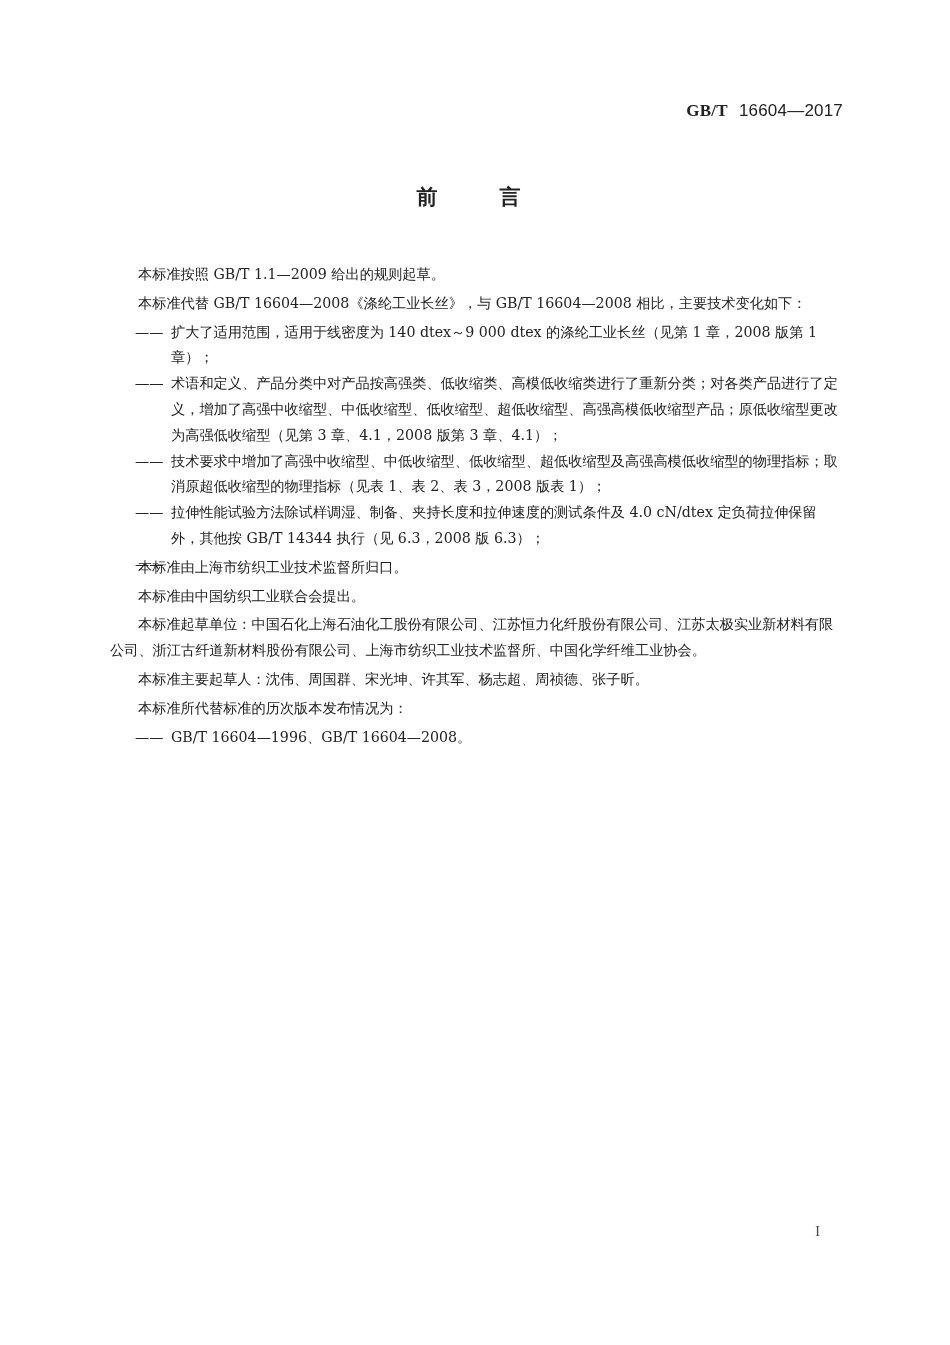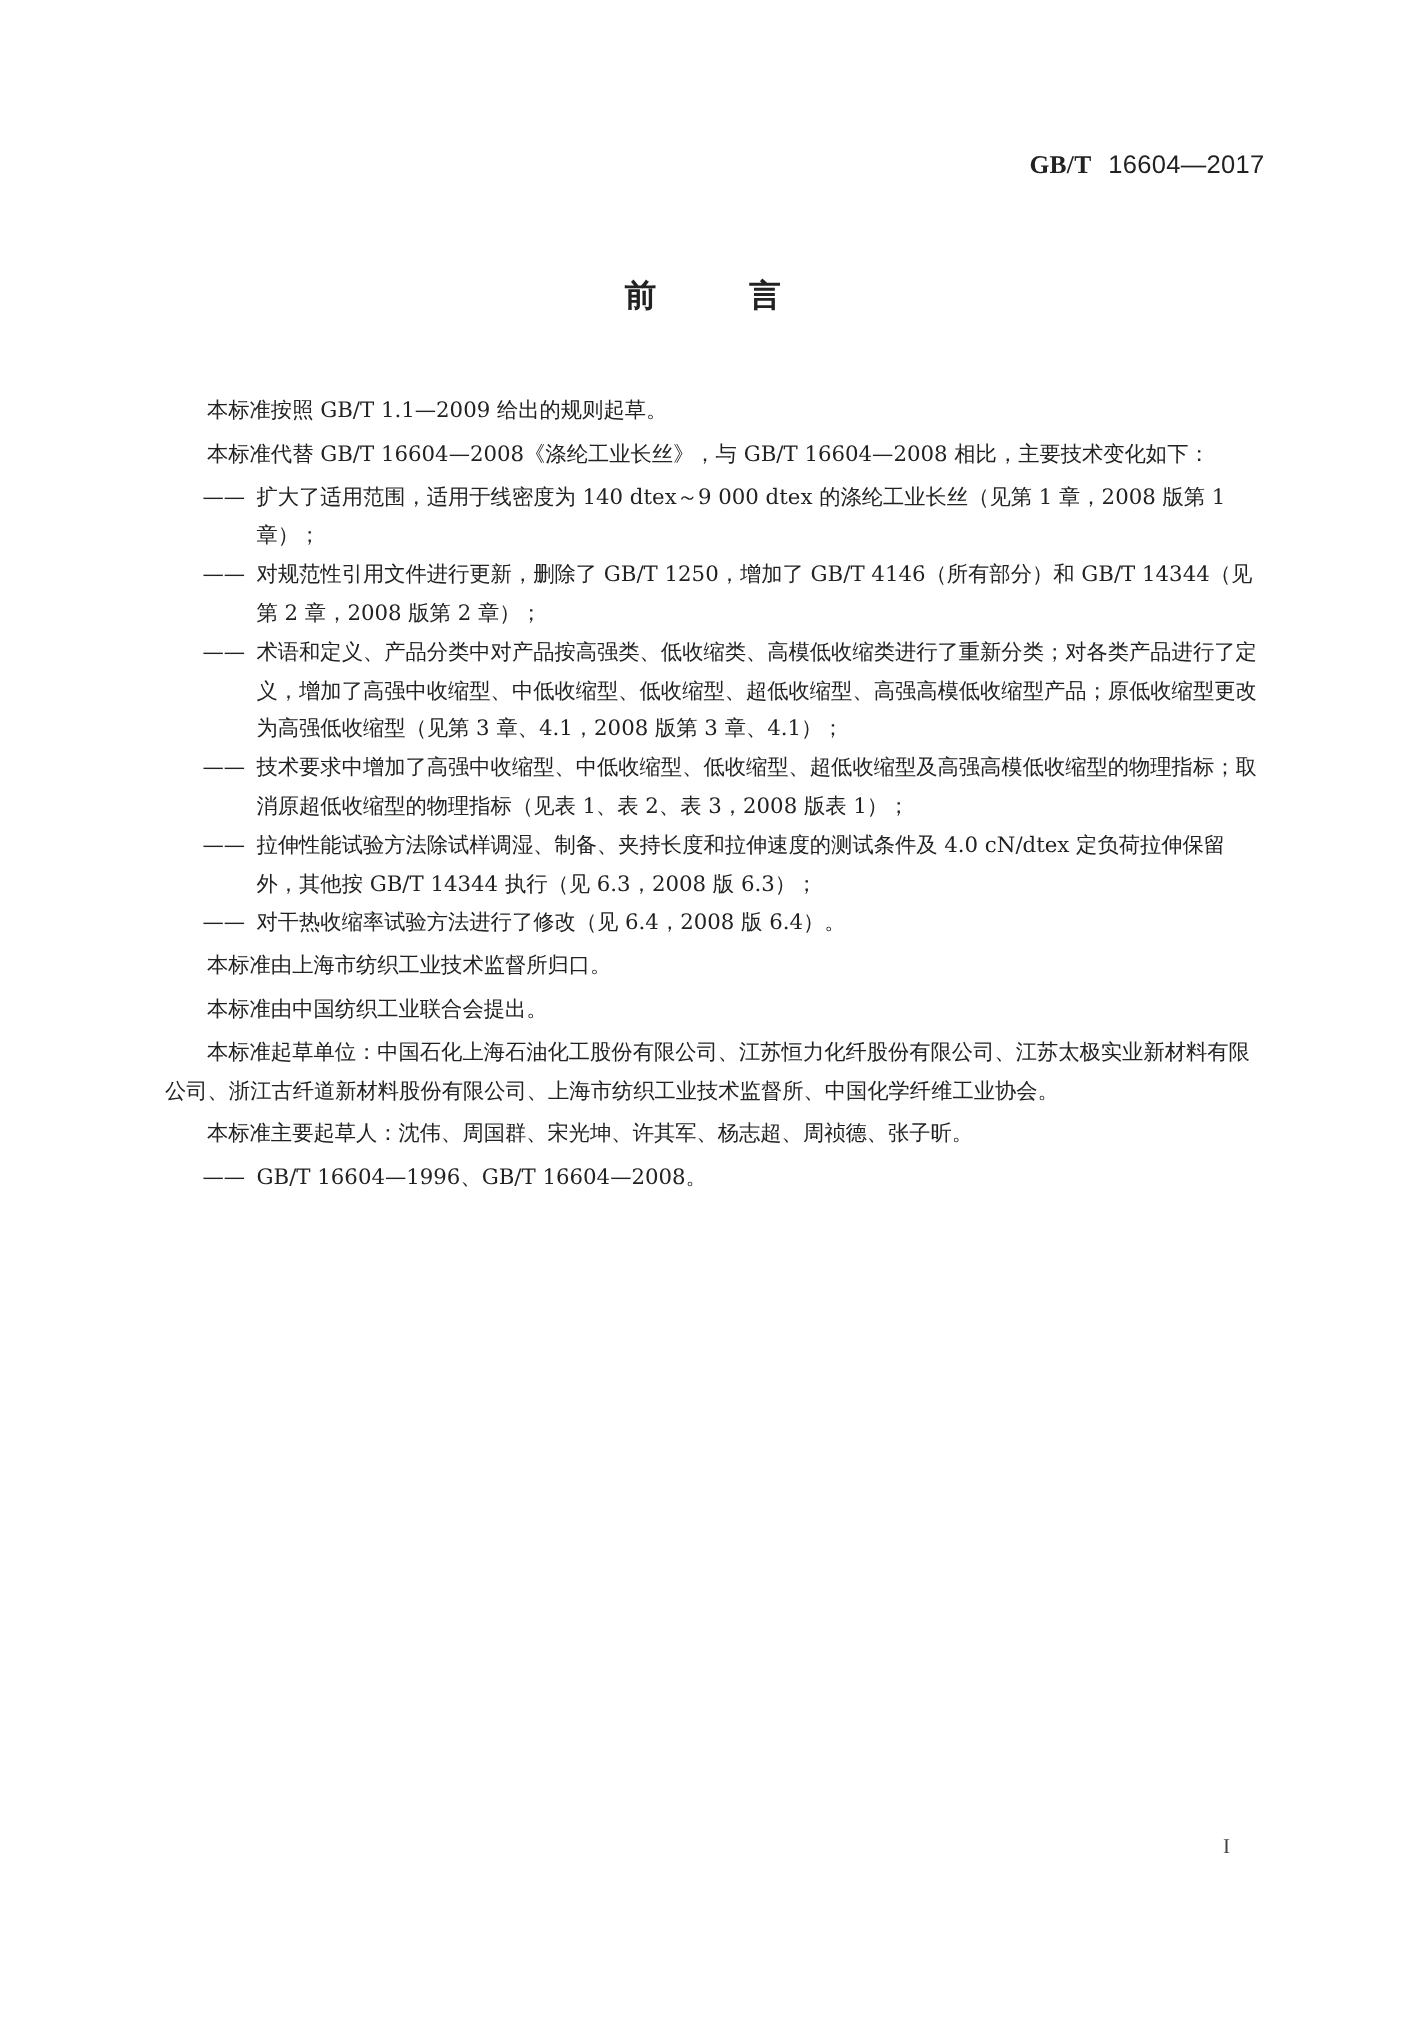--- a/index.html
+++ b/index.html
@@ -29,43 +29,42 @@
 <div class="content">
   <p class="p">本标准按照 GB/T 1.1—2009 给出的规则起草。</p>
   <p class="p">本标准代替 GB/T 16604—2008《涤纶工业长丝》，与 GB/T 16604—2008 相比，主要技术变化如下：</p>
 
   <div class="item-wrap">
     <span class="dash">——</span>
     <span>扩大了适用范围，适用于线密度为 140 dtex～9 000 dtex 的涤纶工业长丝（见第 1 章，2008 版第 1 章）；</span>
   </div>
   <div class="item-wrap">
     <span class="dash">——</span>
-    <span>对规范性引用文件进行更新，删除了 GB/T 1250，增加了 GB/T 4146（所有部分）和 GB/T 14344（见第 2 章，2008 版第 2 章）；</span>
   </div>
   <div class="item-wrap">
     <span class="dash">——</span>
     <span>术语和定义、产品分类中对产品按高强类、低收缩类、高模低收缩类进行了重新分类；对各类产品进行了定义，增加了高强中收缩型、中低收缩型、低收缩型、超低收缩型、高强高模低收缩型产品；原低收缩型更改为高强低收缩型（见第 3 章、4.1，2008 版第 3 章、4.1）；</span>
   </div>
   <div class="item-wrap">
     <span class="dash">——</span>
     <span>技术要求中增加了高强中收缩型、中低收缩型、低收缩型、超低收缩型及高强高模低收缩型的物理指标；取消原超低收缩型的物理指标（见表 1、表 2、表 3，2008 版表 1）；</span>
   </div>
   <div class="item-wrap">
     <span class="dash">——</span>
     <span>拉伸性能试验方法除试样调湿、制备、夹持长度和拉伸速度的测试条件及 4.0 cN/dtex 定负荷拉伸保留外，其他按 GB/T 14344 执行（见 6.3，2008 版 6.3）；</span>
   </div>
   <div class="item-wrap">
     <span class="dash">——</span>
-    <span>对干热收缩率试验方法进行了修改（见 6.4，2008 版 6.4）。</span>
   </div>
 
   <p class="p">本标准由上海市纺织工业技术监督所归口。</p>
   <p class="p">本标准由中国纺织工业联合会提出。</p>
   <p class="p">本标准起草单位：中国石化上海石油化工股份有限公司、江苏恒力化纤股份有限公司、江苏太极实业新材料有限公司、浙江古纤道新材料股份有限公司、上海市纺织工业技术监督所、中国化学纤维工业协会。</p>
   <p class="p">本标准主要起草人：沈伟、周国群、宋光坤、许其军、杨志超、周祯德、张子昕。</p>
+  <p class="p">本标准所代替标准的历次版本发布情况为：</p>
 
   <div class="item-wrap">
     <span class="dash">——</span>
     <span>GB/T 16604—1996、GB/T 16604—2008。</span>
   </div>
 </div>
 
 <div class="page-no">I</div>
 
 </body></html>

